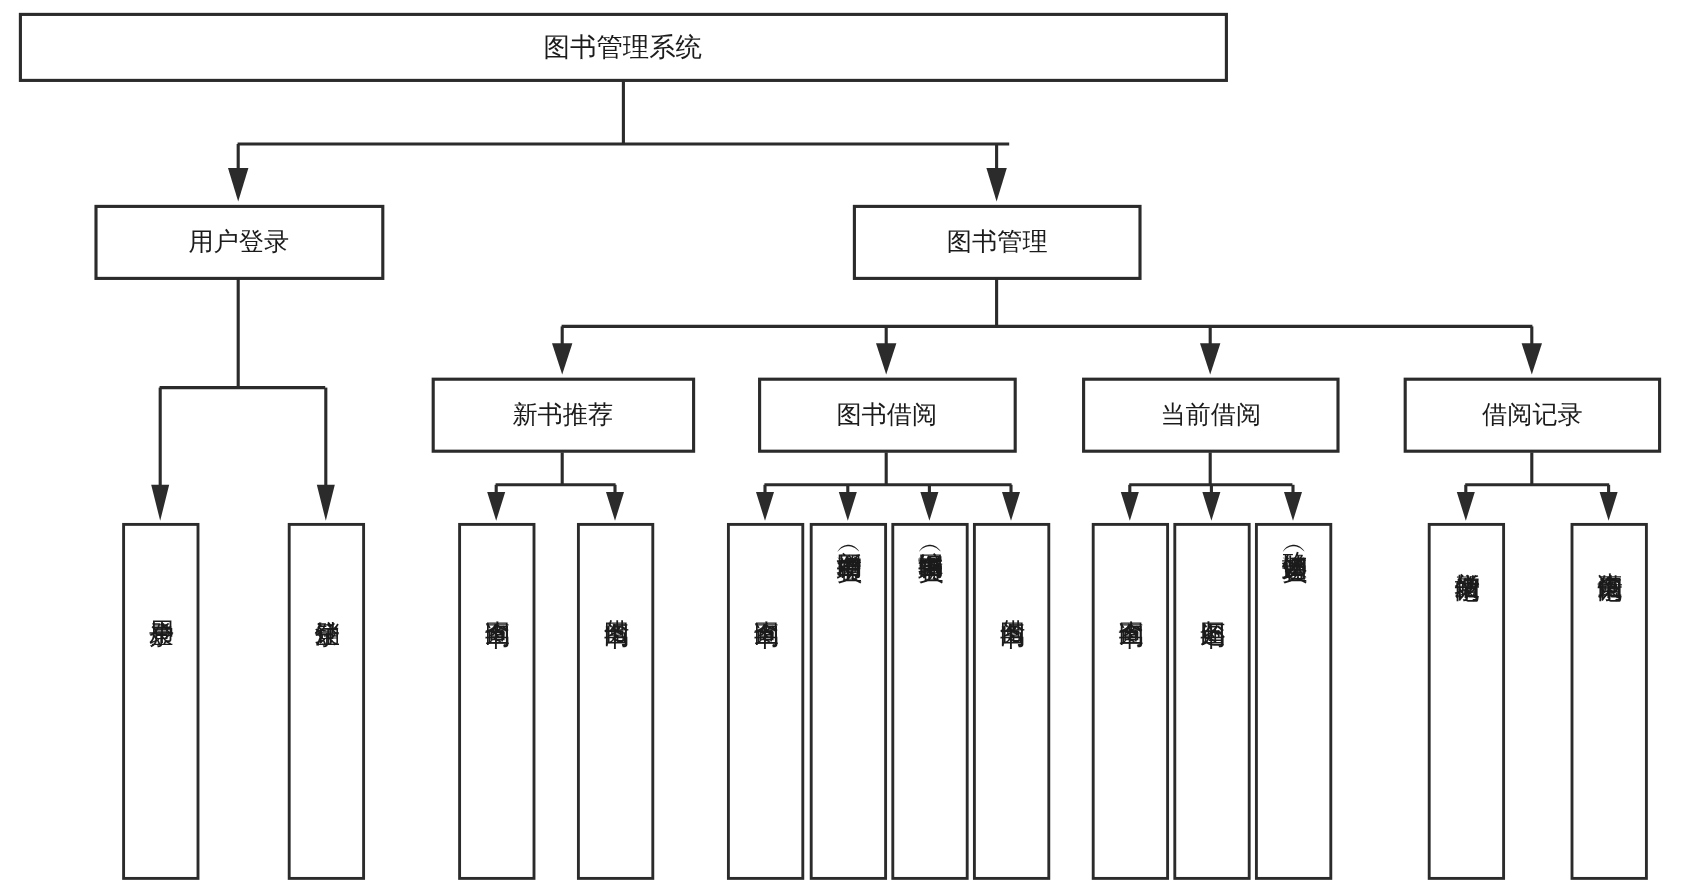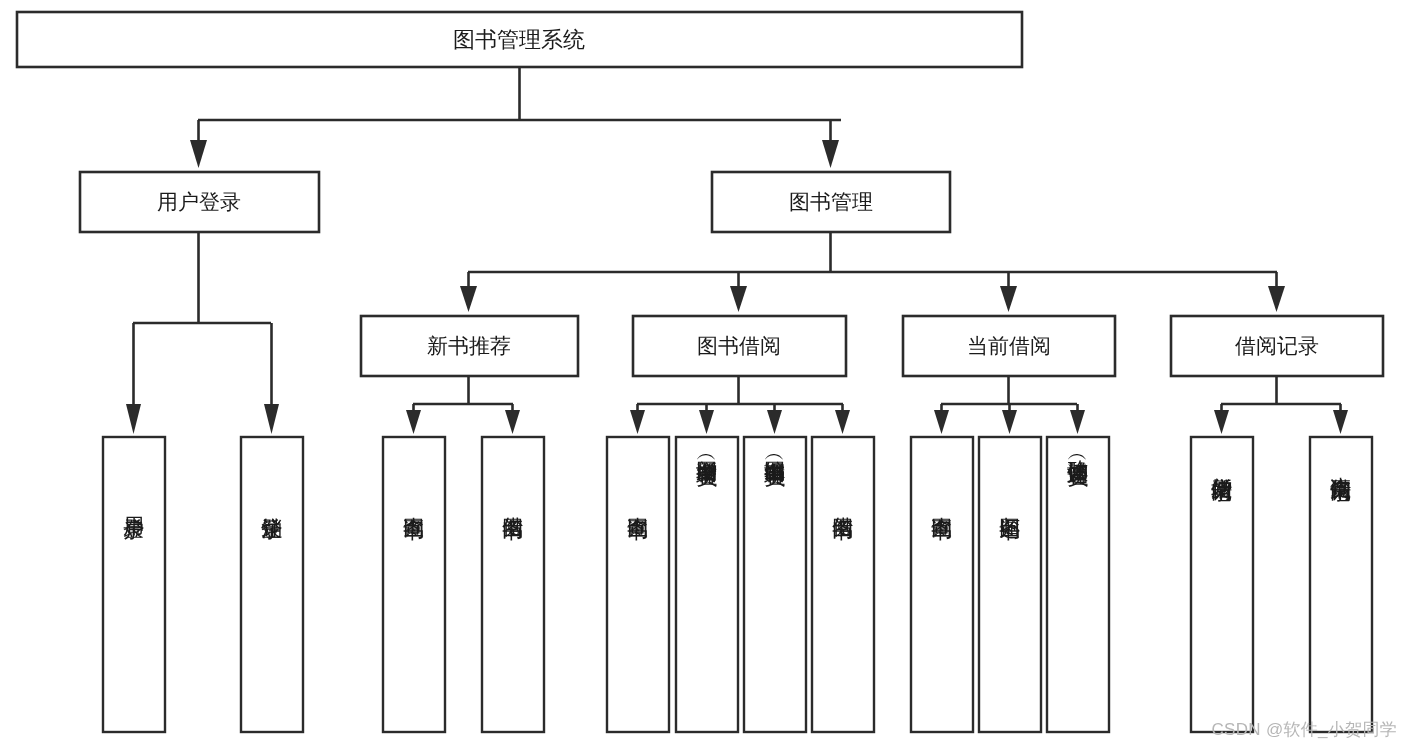--- a/index.html
+++ b/index.html
@@ -259,15 +259,14 @@
     <span class="leaf-label">确认归还（管理员）</span>
   </div>
 
   <div class="leaf-label-wrap" style="left:1191px; top:460px; width:62px; height:272px;">
     <span class="leaf-label">新增借阅记录</span>
   </div>
   <div class="leaf-label-wrap" style="left:1310px; top:460px; width:62px; height:272px;">
     <span class="leaf-label">查询借阅记录</span>
   </div>
 
-  <div class="watermark">CSDN @软件_小贺同学</div>
 
 </div>
 
 </body></html>

